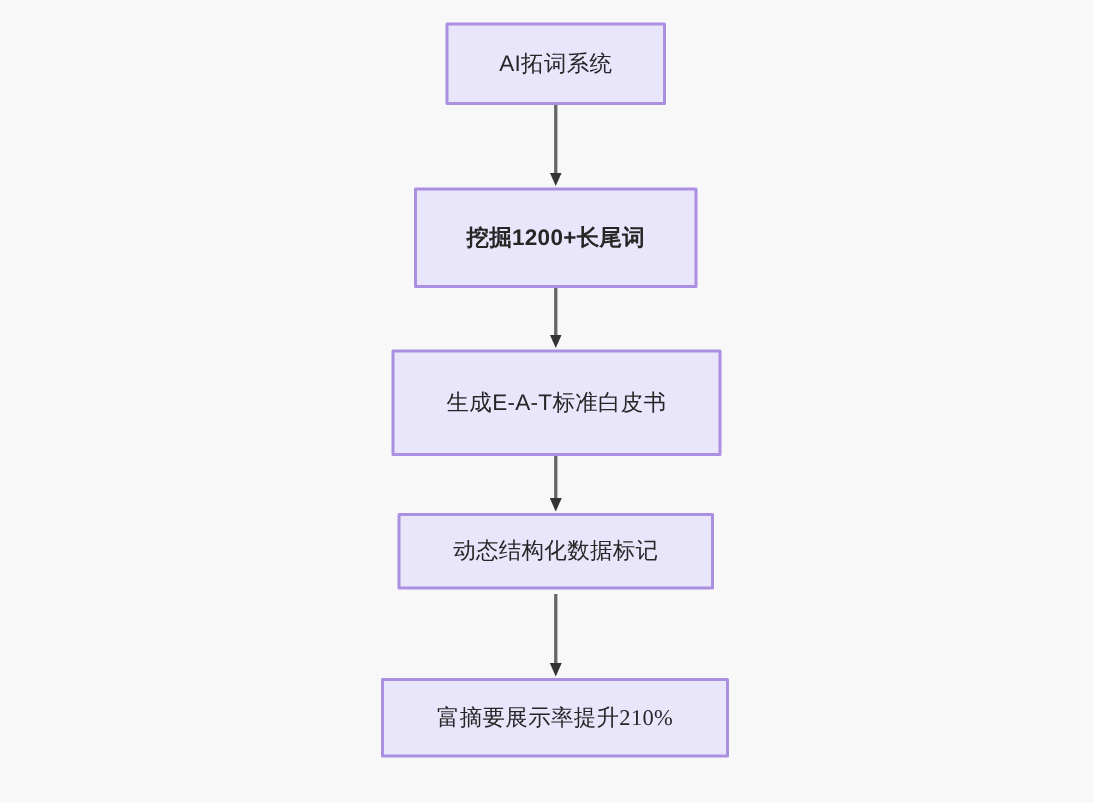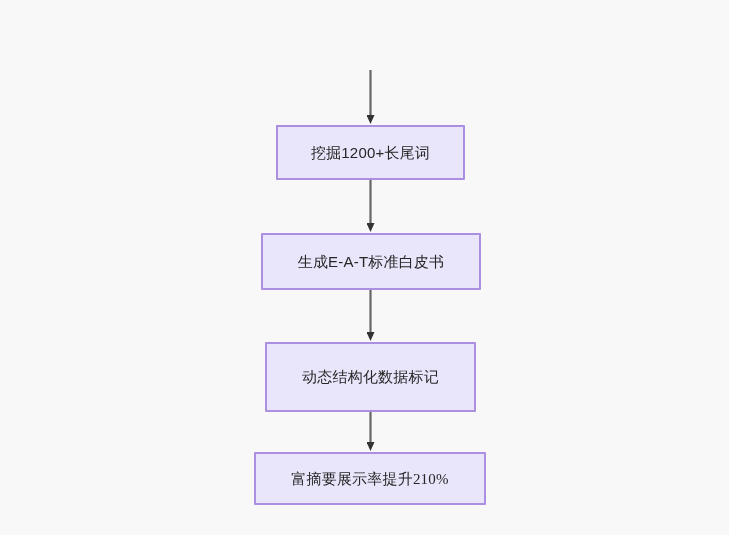--- a/index.html
+++ b/index.html
@@ -46,23 +46,23 @@
     font-size: 15px;
     line-height: 1.2;
     color: #262626;
     letter-spacing: 0.2px;
     white-space: nowrap;
     text-align: center;
   }
 
   
   .node-1 { left: 297px; top: 15px;  width: 147px; height: 55px; }
-  .node-2 { left: 276px; top: 125px; width: 189px; height: 55px; }
-  .node-3 { left: 261px; top: 233px; width: 220px; height: 57px; justify-content: center; }
-  .node-4 { left: 265px; top: 342px; width: 211px; height: 70px; }
+  .node-2 { left: 276px; top: 125px; width: 189px; height: 67px; font-weight: bold; }
+  .node-3 { left: 261px; top: 233px; width: 220px; height: 71px; justify-content: center; }
+  .node-4 { left: 265px; top: 342px; width: 211px; height: 51px; }
   .node-5 { left: 254px; top: 452px; width: 232px; height: 53px; font-family: Liberation Serif, serif; }
 </style>
 </head>
 <body>
 
 <div id="flowchart-canvas">
 
   <svg id="connector-layer" viewBox="0 0 729 535" width="729" height="535" xmlns="http://www.w3.org/2000/svg">
     <defs>
       <marker id="arrowhead" markerWidth="9" markerHeight="8" refX="1" refY="4" orient="auto" markerUnits="userSpaceOnUse">
@@ -80,20 +80,23 @@
 
     <g>
       <line x1="370.5" y1="288" x2="370.5" y2="333" stroke="#666666" stroke-width="2.2" marker-end="url(#arrowhead)"></line>
     </g>
 
     <g>
       <line x1="370.5" y1="396" x2="370.5" y2="443" stroke="#666666" stroke-width="2.2" marker-end="url(#arrowhead)"></line>
     </g>
   </svg>
 
+  <div class="node node-1">
+    <span class="node-label">AI拓词系统</span>
+  </div>
 
   <div class="node node-2">
     <span class="node-label">挖掘1200+长尾词</span>
   </div>
 
   <div class="node node-3">
     <span class="node-label">生成E-A-T标准白皮书</span>
   </div>
 
   <div class="node node-4">

